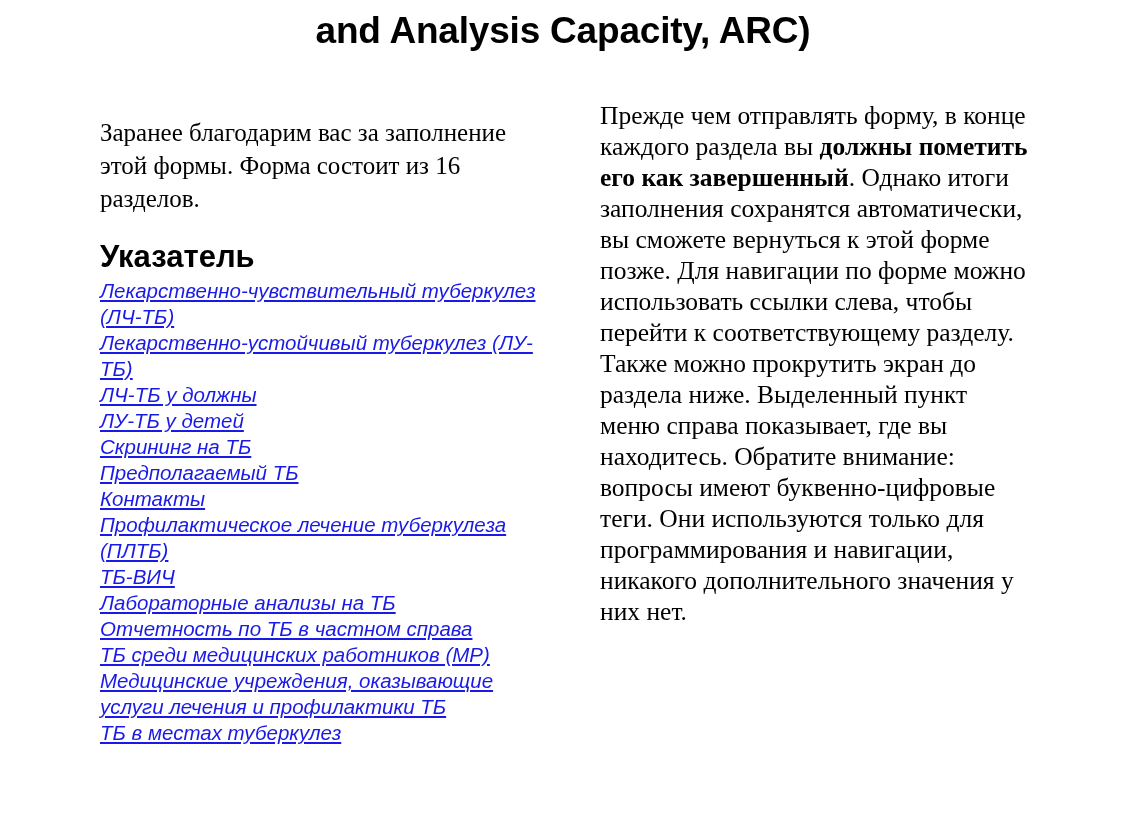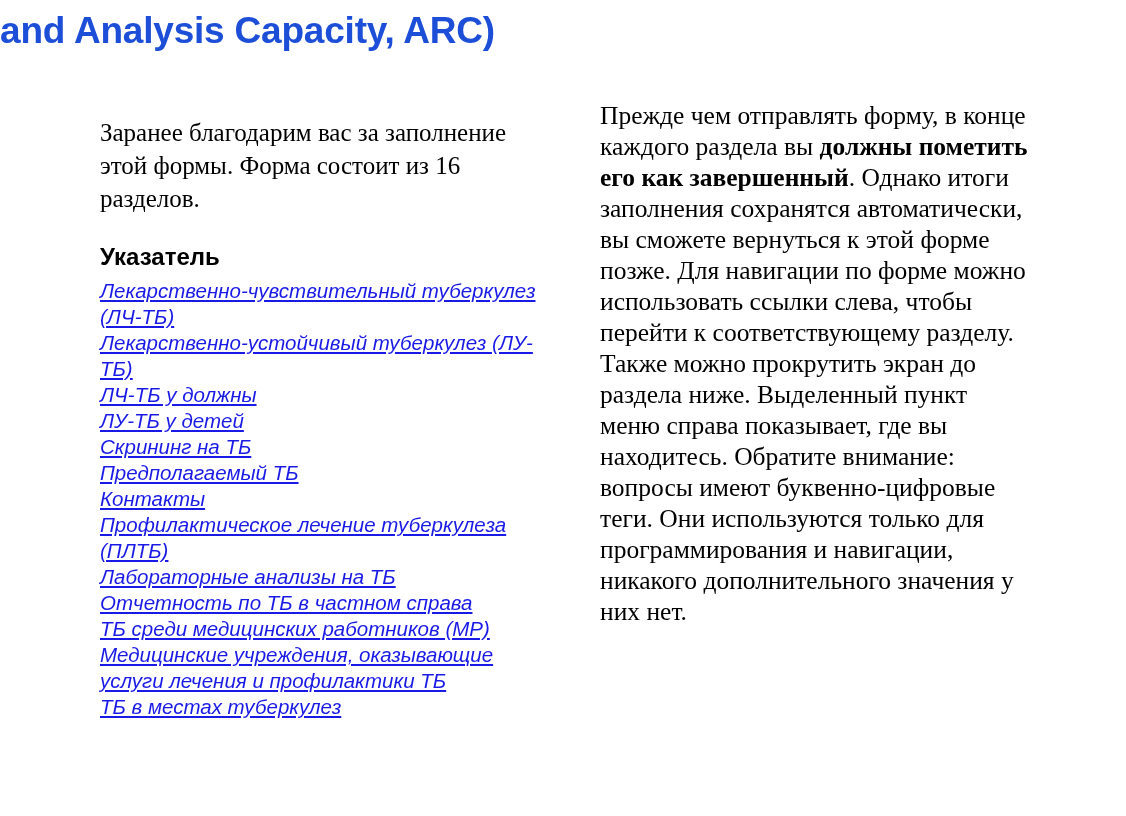--- a/index.html
+++ b/index.html
@@ -17,27 +17,27 @@
   .page {
     position: relative;
     width: 1126px;
     height: 816px;
   }
   .doc-title {
     position: absolute;
     top: 8px;
     left: 0;
     width: 1126px;
-    text-align: left;
+    text-align: center;
     font-family: "Liberation Sans", sans-serif;
     font-weight: bold;
     font-size: 37px;
     line-height: 46px;
     letter-spacing: -0.2px;
-    color: #1d4ed8;
+    color: #000000;
   }
   .col-left {
     position: absolute;
     top: 100px;
     left: 100px;
     width: 455px;
   }
   .col-right {
     position: absolute;
     top: 100px;
@@ -46,21 +46,21 @@
   }
   .intro-p {
     font-family: "Liberation Serif", serif;
     font-size: 25px;
     line-height: 33px;
     margin: 16px 0 0 0;
   }
   .index-heading {
     font-family: "Liberation Sans", sans-serif;
     font-weight: bold;
-    font-size: 24px;
+    font-size: 31px;
     line-height: 30px;
     margin-top: 27px;
     margin-bottom: 6px;
   }
   .index-list {
     list-style: none;
     margin: 0;
     padding: 0;
   }
   .index-list li {
@@ -121,20 +121,23 @@
       <li>
           <a class="index-link">Предполагаемый ТБ</a>
         </li>
       <li>
           <a class="index-link">Контакты</a>
         </li>
       <li>
           <a class="index-link">Профилактическое лечение туберкулеза (ПЛТБ)</a>
         </li>
       <li>
+          <a class="index-link">ТБ-ВИЧ</a>
+        </li>
+      <li>
           <a class="index-link">Лабораторные анализы на ТБ</a>
         </li>
       <li>
           <a class="index-link">Отчетность по ТБ в частном справа</a>
         </li>
       <li>
           <a class="index-link">ТБ среди медицинских работников (МР)</a>
         </li>
       <li>
           <a class="index-link">Медицинские учреждения, оказывающие услуги лечения и профилактики ТБ</a>

